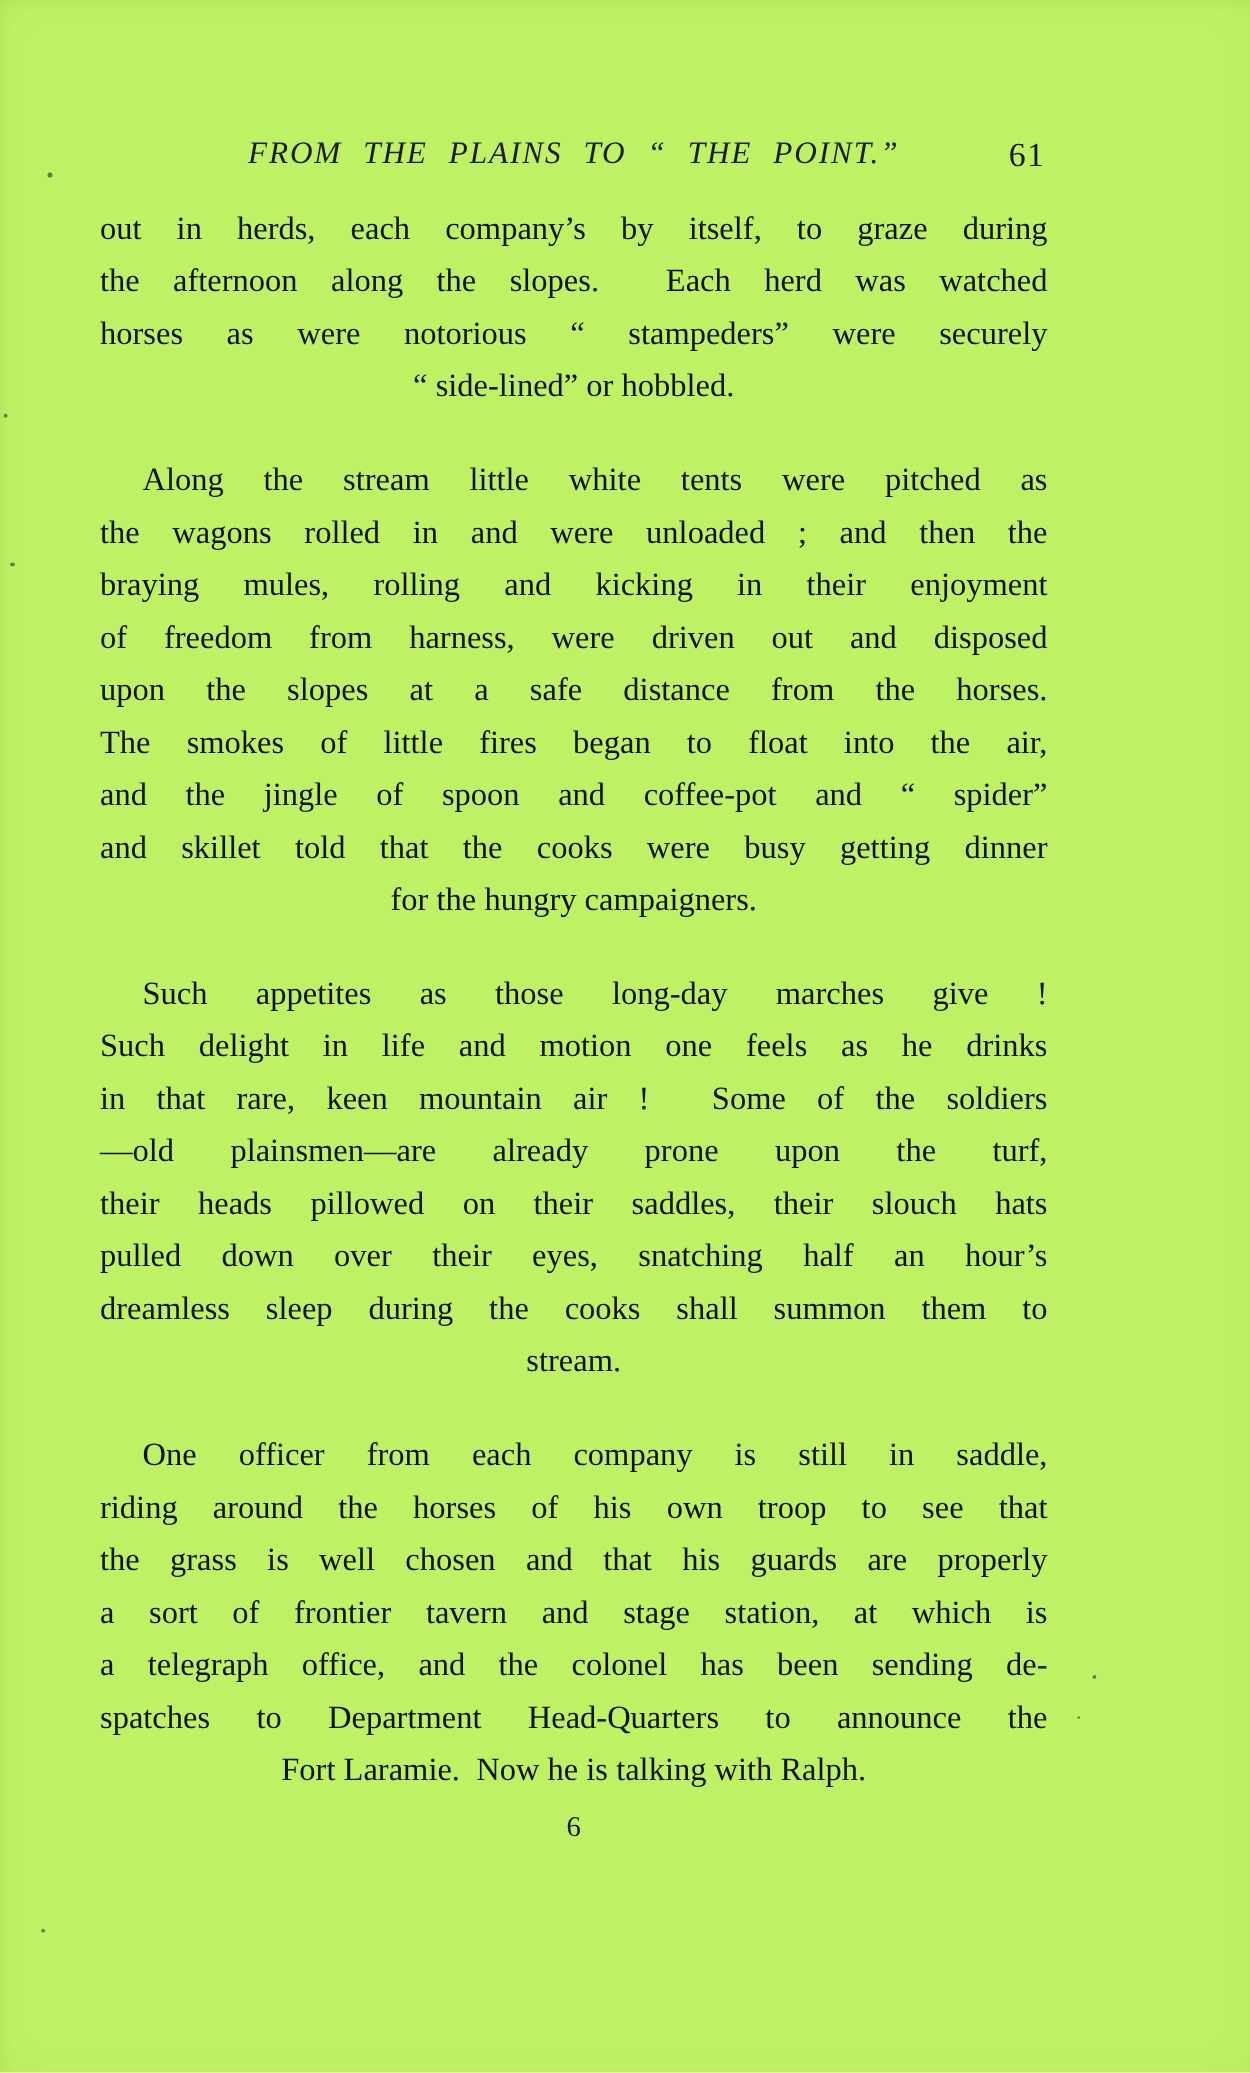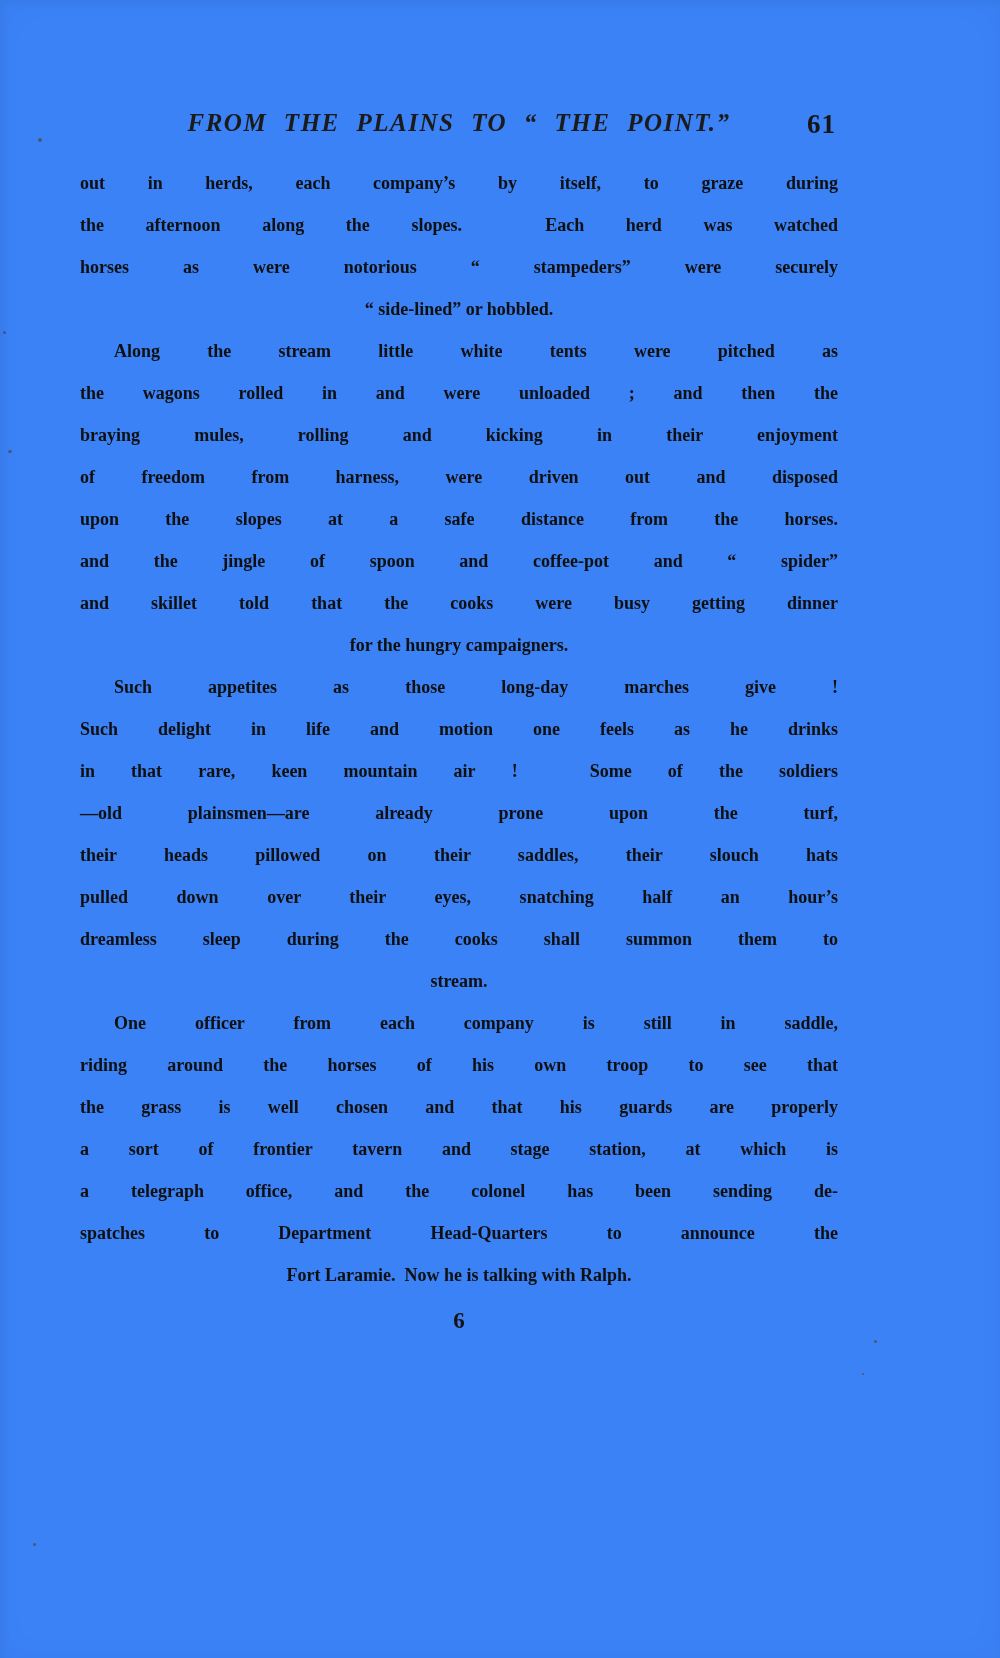--- a/index.html
+++ b/index.html
@@ -3,25 +3,24 @@
 <meta charset="utf-8">
 <style>
   * { margin: 0; padding: 0; box-sizing: border-box; }
   html, body { background: #ffffff; }
   body { font-family: "Liberation Serif", "DejaVu Serif", serif; }
 
   .page {
     position: relative;
     width: 1000px;
     height: 1658px;
-    background: #3b82f6;
+    background: #bef264;
     color: #121212;
     overflow: hidden;
     box-shadow: inset 3px 3px 8px rgba(0,0,0,0.05), inset 0 0 40px rgba(0,0,0,0.02);
-    font-weight: bold;
   }
 
   .content {
     position: absolute;
     left: 80px;
     top: 106px;
     width: 758px;
   }
 
   .running-head-row {
@@ -44,36 +43,37 @@
     top: 1px;
     font-style: normal;
     font-size: 27px;
     line-height: 34px;
     letter-spacing: 1px;
     color: #161616;
   }
 
   .text-block {
     margin-top: 22px;
-    font-size: 18px;
+    font-size: 26px;
     line-height: 42px;
     color: #101010;
   }
   .paragraph { }
   .line {
     height: 42px;
     text-align: center;
   }
   .line.justified {
     text-align: justify;
     text-align-last: justify;
     text-justify: inter-word;
   }
   .line.indented {
     text-indent: 34px;
+    margin-top: 33px;
   }
   .italic { font-style: italic; }
 
   .signature-mark {
     margin-top: 12px;
     text-align: center;
     font-size: 23px;
     color: #141414;
   }
 
@@ -115,20 +115,21 @@
           <div class="line justified"><span>the afternoon along the slopes.&nbsp; Each herd was watched</span></div>
           <div class="line justified"><span>horses as were notorious “ stampeders” were securely</span></div>
           <div class="line"><span>“ side-lined” or hobbled.</span></div>
         </div>
         <div class="paragraph">
           <div class="line justified indented"><span>Along the stream little white tents were pitched as</span></div>
           <div class="line justified"><span>the wagons rolled in and were unloaded&nbsp;; and then the</span></div>
           <div class="line justified"><span>braying mules, rolling and kicking in their enjoyment</span></div>
           <div class="line justified"><span>of freedom from harness, were driven out and disposed</span></div>
           <div class="line justified"><span>upon the slopes at a safe distance from the horses.</span></div>
+          <div class="line justified"><span>The smokes of little fires began to float into the air,</span></div>
           <div class="line justified"><span>and the jingle of spoon and coffee-pot and “ spider”</span></div>
           <div class="line justified"><span>and skillet told that the cooks were busy getting dinner</span></div>
           <div class="line"><span>for the hungry campaigners.</span></div>
         </div>
         <div class="paragraph">
           <div class="line justified indented"><span>Such appetites as those long-day marches give&nbsp;!</span></div>
           <div class="line justified"><span>Such delight in life and motion one feels as he drinks</span></div>
           <div class="line justified"><span>in that rare, keen mountain air&nbsp;!&nbsp; Some of the soldiers</span></div>
           <div class="line justified"><span>—old plainsmen—are already prone upon the turf,</span></div>
           <div class="line justified"><span>their heads pillowed on their saddles, their slouch hats</span></div>

